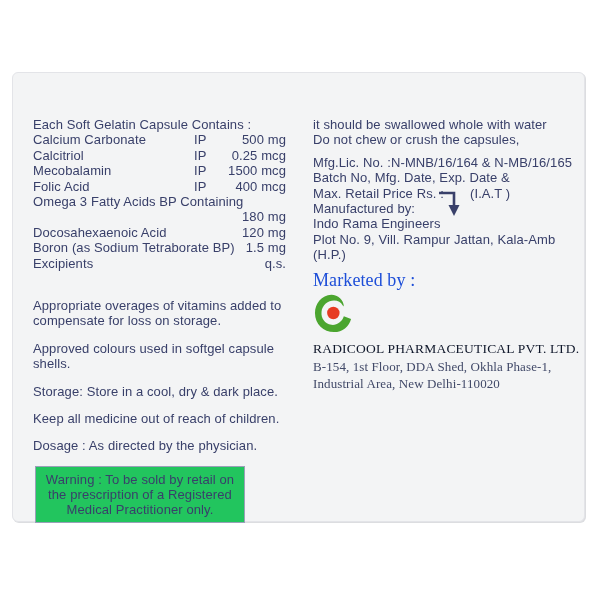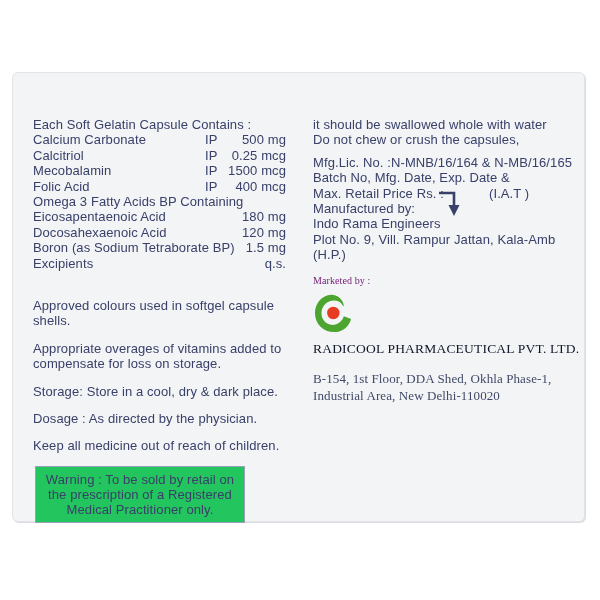--- a/index.html
+++ b/index.html
@@ -12,43 +12,43 @@
     background:#f3f4f5;border:1px solid #e3e4e8;border-radius:6px;
     box-shadow:1px 1px 0 #dcdde0;
   }
   .col{position:absolute;top:44px;font-size:13px;line-height:15.4px;color:#39406a;letter-spacing:0.1px;}
   .col-left{left:20px;width:253px;}
   .col-right{left:300px;width:266px;}
 
   .comp-table{margin-bottom:27px;}
   .comp-title{white-space:nowrap;}
   .comp-row{position:relative;height:15.4px;white-space:nowrap;}
-  .comp-std{position:absolute;left:172px;top:0;}
+  .comp-std{position:absolute;left:161px;top:0;}
   .comp-amt{position:absolute;right:0;top:0;}
 
   .note{margin:0 0 12px 0;}
   .storage{font-weight:normal;margin:0 0 12px 0;}
   .plain{margin:0 0 12px 0;}
   .warning-box{
     margin-top:10px;margin-left:2px;width:196px;border:1px solid #9aa0b8;
     background:#22c55e;padding:5px 6px;text-align:center;line-height:15px;
   }
 
   .usage{margin:0 0 7px 0;}
   .reg-block{margin:0;position:relative;}
   .mrp-line{position:relative;height:15.4px;white-space:nowrap;}
   .mrp-arrow{position:absolute;left:126px;top:3px;}
-  .iat{position:absolute;left:176px;top:0;}
+  .iat{position:absolute;left:157px;top:0;}
   .pack-line{margin-top:84px;}
   .mfr-block{}
   .serif{font-family:"Liberation Serif", serif;}
-  .marketed-label{margin-top:10px;font-size:10px;color:#701a75;}
+  .marketed-label{margin-top:10px;font-size:18px;color:#1d4ed8;}
   .logo{margin-top:3px;width:42px;height:44px;display:block;}
   .brand-name{margin-top:6px;font-size:13.5px;letter-spacing:0.2px;color:#0f172a;white-space:nowrap;}
-  .brand-address{margin-top:14px;font-size:13px;line-height:17px;color:#414968;}
+  .brand-address{margin-top:2px;font-size:13px;line-height:17px;color:#414968;}
 </style>
 </head>
 <body>
 
 <div class="card">
 
   <div class="col col-left">
 
     <div class="comp-table">
       <div class="comp-title">Each Soft Gelatin Capsule Contains :</div>
@@ -72,46 +72,45 @@
         <span>Folic Acid</span>
         <span class="comp-std">IP</span>
         <span class="comp-amt">400 mcg</span>
       </div>
       <div class="comp-row">
         <span>Omega 3 Fatty Acids BP Containing</span>
         <span class="comp-std"></span>
         <span class="comp-amt"></span>
       </div>
       <div class="comp-row">
-        <span>Eicosapentaenoic Acid</span>
         <span class="comp-std"></span>
         <span class="comp-amt">180 mg</span>
       </div>
       <div class="comp-row">
         <span>Docosahexaenoic Acid</span>
         <span class="comp-std"></span>
         <span class="comp-amt">120 mg</span>
       </div>
       <div class="comp-row">
         <span>Boron (as Sodium Tetraborate BP)</span>
         <span class="comp-std"></span>
         <span class="comp-amt">1.5 mg</span>
       </div>
       <div class="comp-row">
         <span>Excipients</span>
         <span class="comp-std"></span>
         <span class="comp-amt">q.s.</span>
       </div>
     </div>
 
+    <p class="note">Appropriate overages of vitamins added to compensate for loss on storage.</p>
     <p class="note">Approved colours used in softgel capsule shells.</p>
-    <p class="note">Appropriate overages of vitamins added to compensate for loss on storage.</p>
     <p class="storage">Storage: Store in a cool, dry &amp; dark place.</p>
+    <p class="plain">Keep all medicine out of reach of children.</p>
     <p class="plain">Dosage : As directed by the physician.</p>
-    <p class="plain">Keep all medicine out of reach of children.</p>
 
     <div class="warning-box">
       <span>Warning : To be sold by retail on the prescription of a Registered Medical Practitioner only.</span>
     </div>
   </div>
 
   <div class="col col-right">
 
     <div class="usage">
       <div>it should be swallowed whole with water</div>

